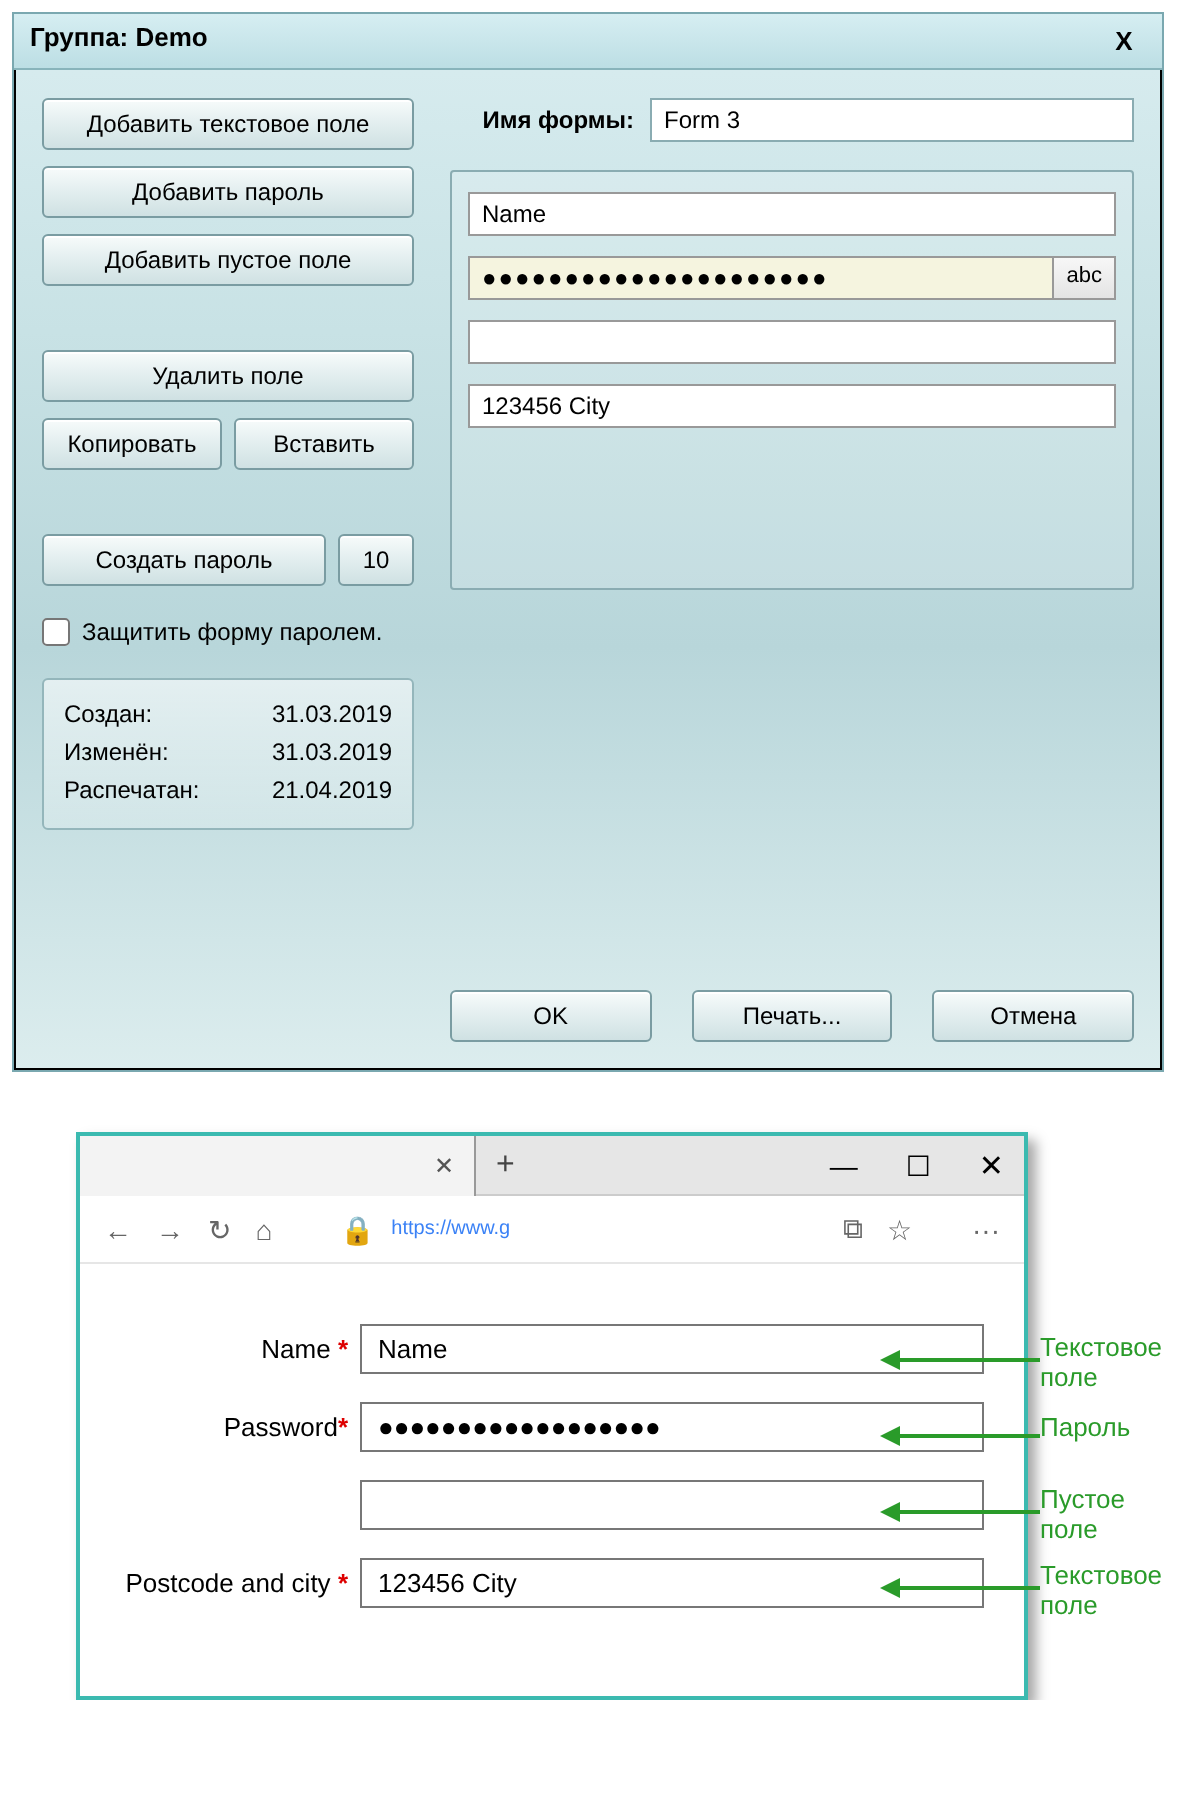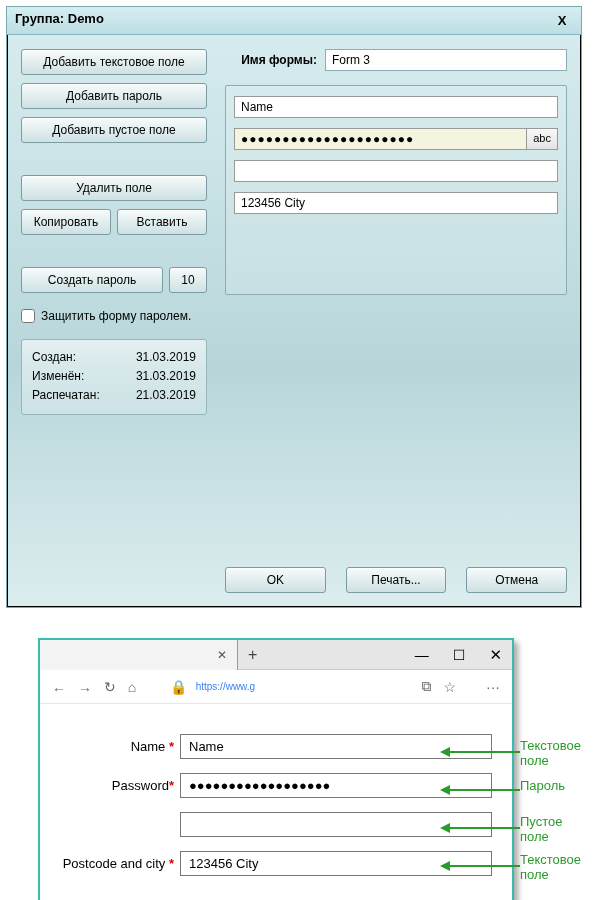--- a/index.html
+++ b/index.html
@@ -14,21 +14,21 @@
   background: linear-gradient(180deg, #d9edf0 0%, #c8e2e5 30%, #b8d6da 60%, #dcedee 100%);
 }
 .titlebar {
   display: flex; justify-content: space-between; align-items: flex-start;
   background: linear-gradient(180deg, #d6eef2 0%, #bcdee4 100%);
   border-bottom: 1px solid #88b4bb;
   padding: 4px 2px 4px 8px; font-weight: bold; font-size: 13px;
 }
 .titlebar .close-x { width: 34px; text-align: center; cursor: pointer; padding: 2px 0; }
 
-.dialog-body { padding: 16px; position: relative; height: 572px; }
+.dialog-body { padding: 16px; position: relative; height: 500px; }
 
 .btn {
   display: inline-flex; align-items: center; justify-content: center;
   background: linear-gradient(180deg, #f7fbfb 0%, #e4eff0 45%, #cfe1e3 100%);
   border: 1px solid #7a9ca2; border-radius: 3px;
   padding: 5px 10px; font-size: 12px; cursor: pointer;
   box-shadow: inset 0 1px 0 #fff;
 }
 .btn.small { padding: 5px 8px; }
 
@@ -136,21 +136,21 @@
         <div class="meta-row">
             <span>Создан:</span>
             <span>31.03.2019</span>
           </div>
         <div class="meta-row">
             <span>Изменён:</span>
             <span>31.03.2019</span>
           </div>
         <div class="meta-row">
             <span>Распечатан:</span>
-            <span>21.03.2019</span>
+            <span>21.04.2019</span>
           </div>
       </div>
     </div>
 
     <div class="right-col">
       <div class="form-name-row">
         <span class="lbl">Имя формы:</span>
         <input class="form-name-input" value="Form 3" style="">
       </div>
       <div class="fields-box">

